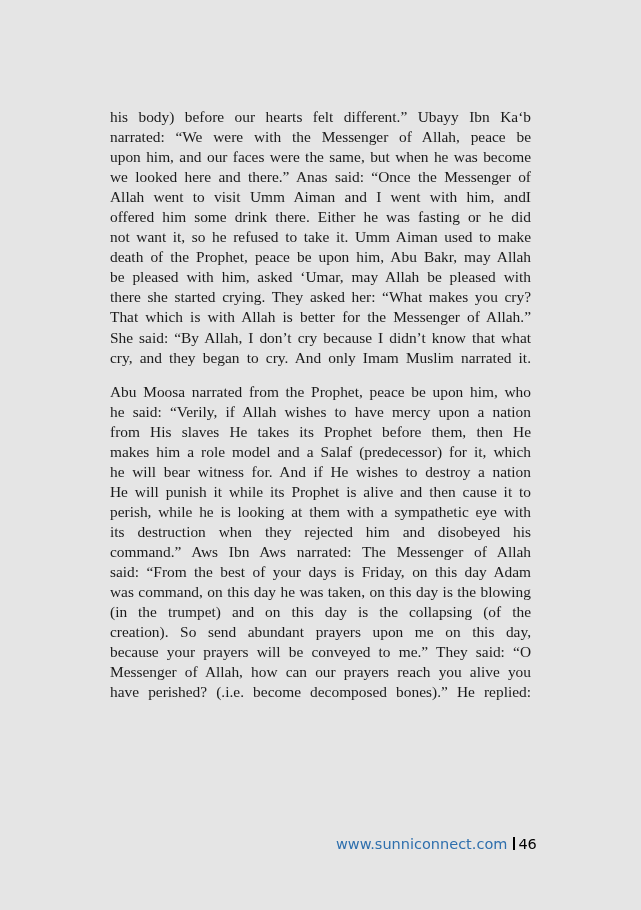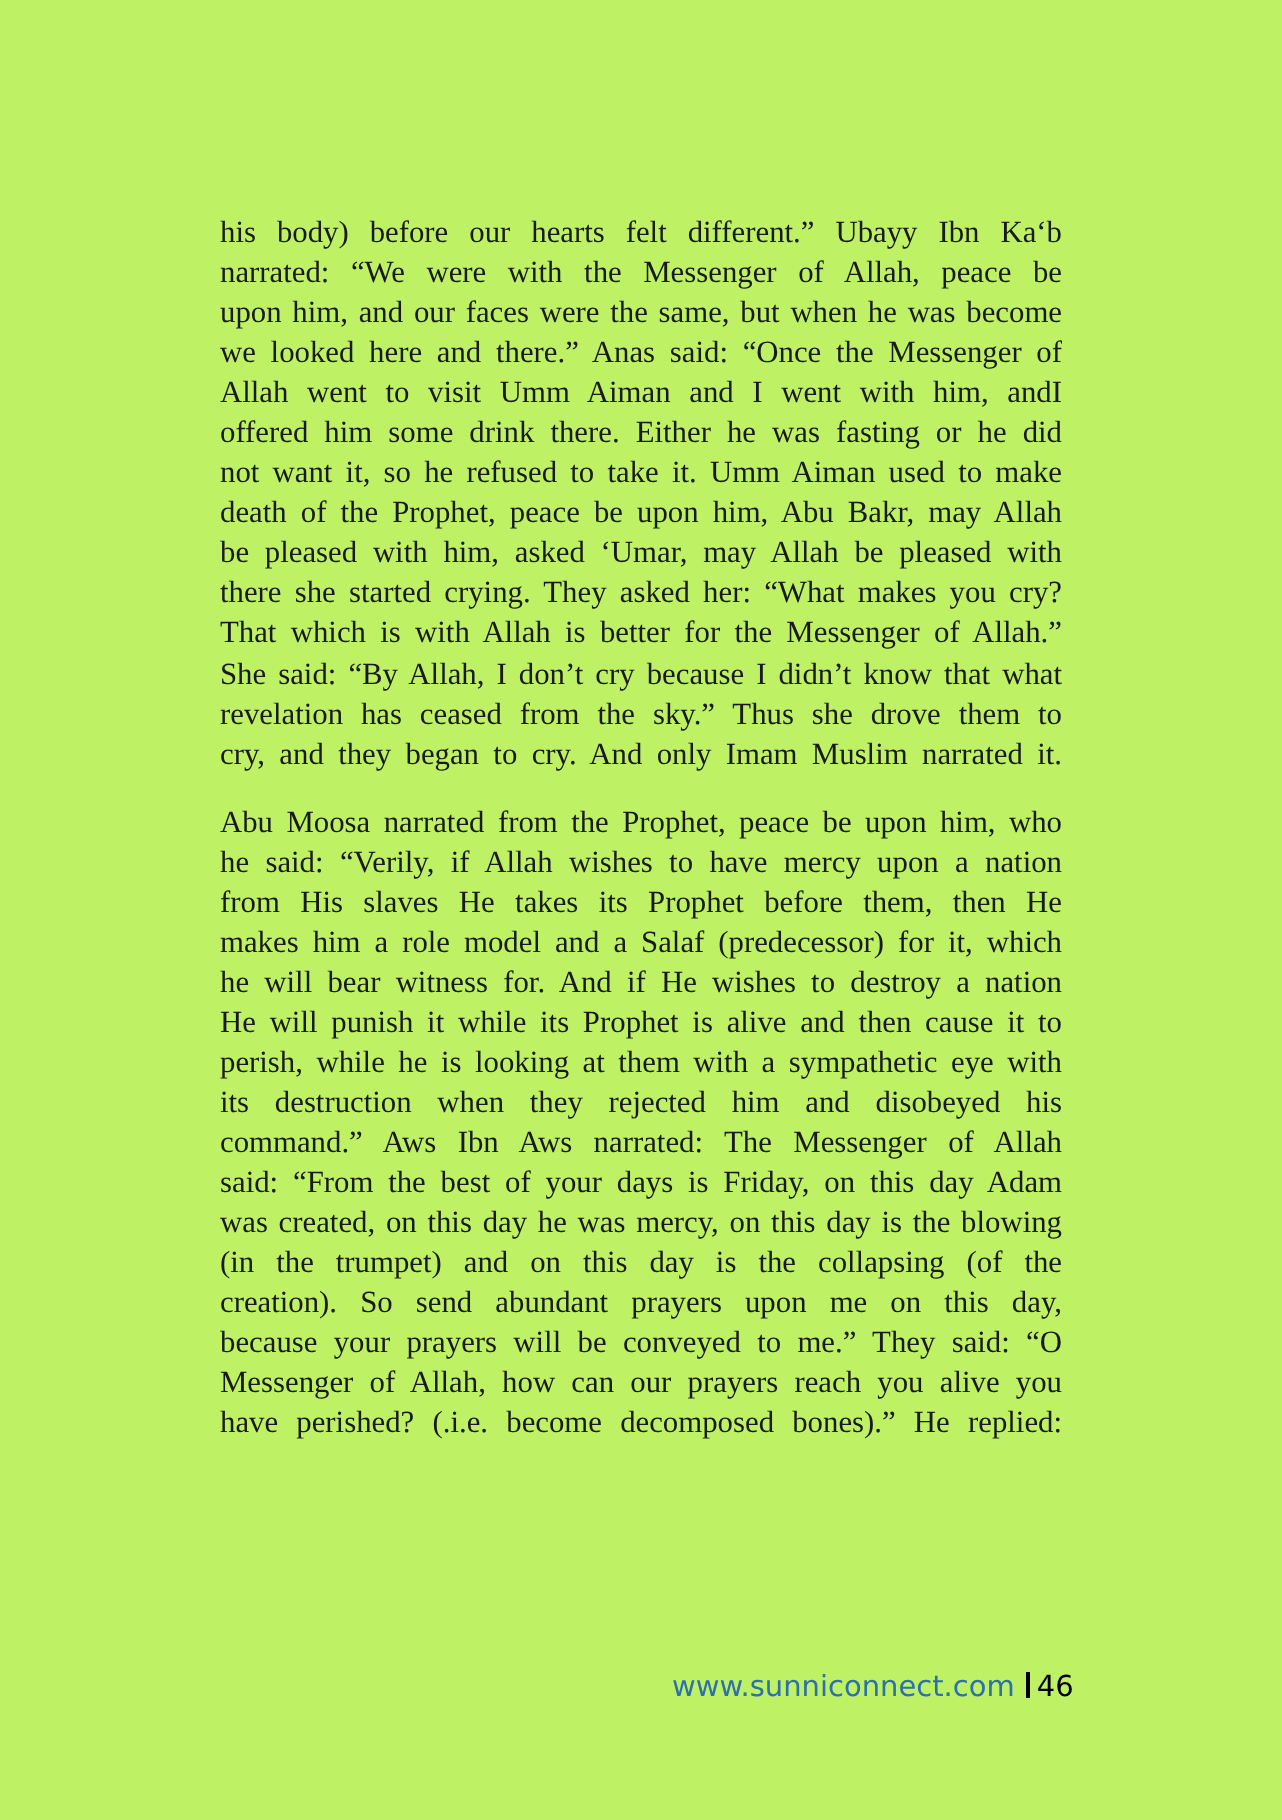--- a/index.html
+++ b/index.html
@@ -11,21 +11,21 @@
       width: 641px;
       height: 910px;
       position: relative;
       overflow: hidden;
     }
     .page {
       position: absolute;
       left: 0; top: 0;
       width: 641px;
       height: 910px;
-      background: #bef264;
+      background: #e5e5e5;
     }
     .text-block {
       position: absolute;
       left: 110px;
       top: 107px;
       width: 421px;
       font-family: "Liberation Serif", "DejaVu Serif", serif;
       font-size: 15.4px;
       line-height: 20.05px;
       color: #1a1a1a;
@@ -74,36 +74,35 @@
         <span class="line">upon him, and our faces were the same, but when he was become</span>
         <span class="line">we looked here and there.” Anas said: “Once the Messenger of</span>
         <span class="line">Allah went to visit Umm Aiman and I went with him, andI</span>
         <span class="line">offered him some drink there. Either he was fasting or he did</span>
         <span class="line">not want it, so he refused to take it. Umm Aiman used to make</span>
         <span class="line">death of the Prophet, peace be upon him, Abu Bakr, may Allah</span>
         <span class="line">be pleased with him, asked ‘Umar, may Allah be pleased with</span>
         <span class="line">there she started crying. They asked her: “What makes you cry?</span>
         <span class="line">That which is with Allah is better for the Messenger of Allah.”</span>
         <span class="line">She said: “By Allah, I don’t cry because I didn’t know that what</span>
-        <span class="line">revelation has ceased from the sky.” Thus she drove them to</span>
         <span class="line">cry, and they began to cry. And only Imam Muslim narrated it.</span>
       </div>
     <div class="para-gap"></div>
     <div id="para-1">
         <span class="line">Abu Moosa narrated from the Prophet, peace be upon him, who</span>
         <span class="line">he said: “Verily, if Allah wishes to have mercy upon a nation</span>
         <span class="line">from His slaves He takes its Prophet before them, then He</span>
         <span class="line">makes him a role model and a Salaf (predecessor) for it, which</span>
         <span class="line">he will bear witness for. And if He wishes to destroy a nation</span>
         <span class="line">He will punish it while its Prophet is alive and then cause it to</span>
         <span class="line">perish, while he is looking at them with a sympathetic eye with</span>
         <span class="line">its destruction when they rejected him and disobeyed his</span>
         <span class="line">command.” Aws Ibn Aws narrated: The Messenger of Allah</span>
         <span class="line">said: “From the best of your days is Friday, on this day Adam</span>
-        <span class="line">was created, on this day he was mercy, on this day is the blowing</span>
+        <span class="line">was command, on this day he was taken, on this day is the blowing</span>
         <span class="line">(in the trumpet) and on this day is the collapsing (of the</span>
         <span class="line">creation). So send abundant prayers upon me on this day,</span>
         <span class="line">because your prayers will be conveyed to me.” They said: “O</span>
         <span class="line">Messenger of Allah, how can our prayers reach you alive you</span>
         <span class="line">have perished? (.i.e. become decomposed bones).” He replied:</span>
       </div>
   </div>
 
   <div class="footer">
     <a style="color: rgb(46, 111, 173);">www.sunniconnect.com</a><span class="sep"></span><span>46</span>

